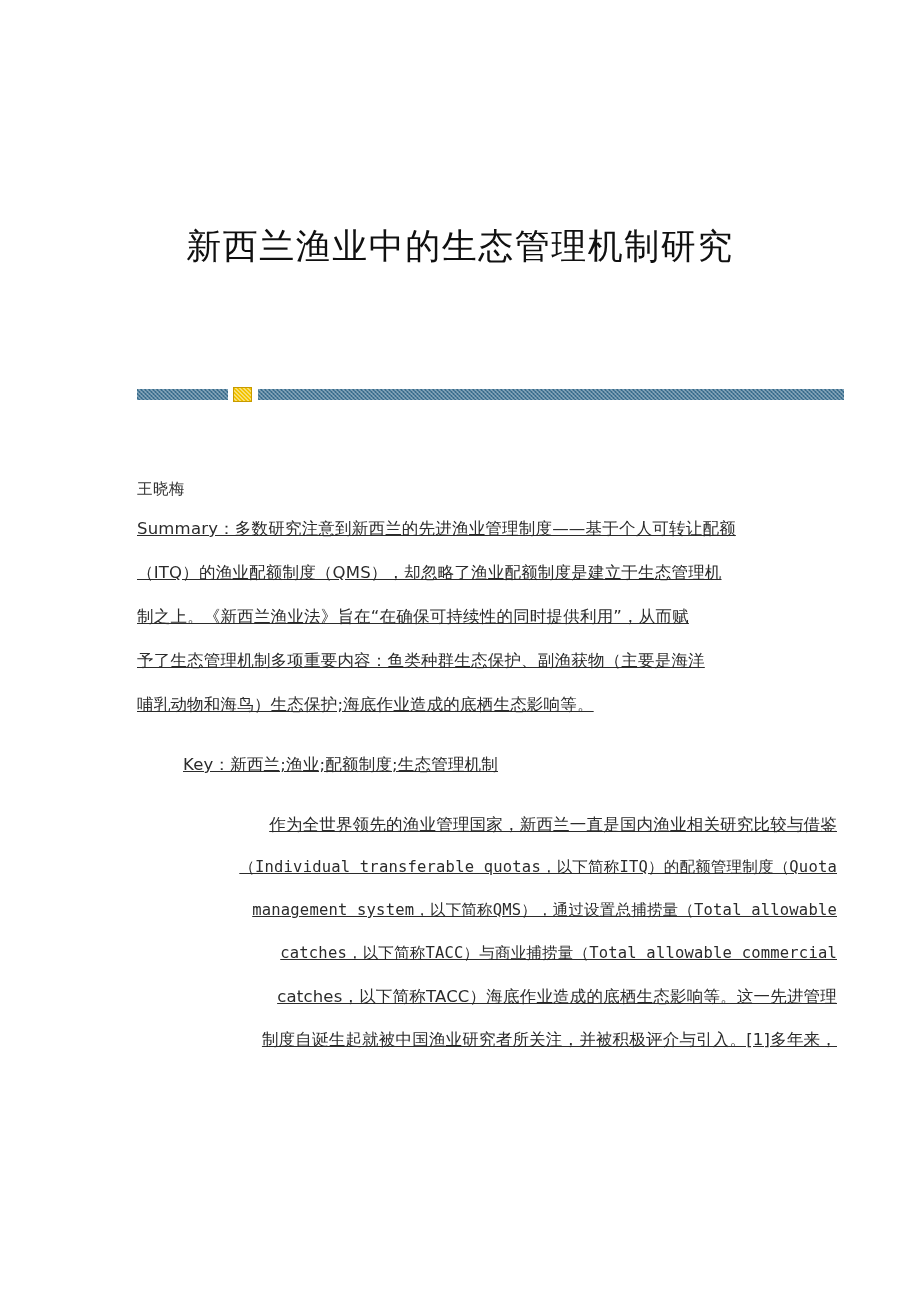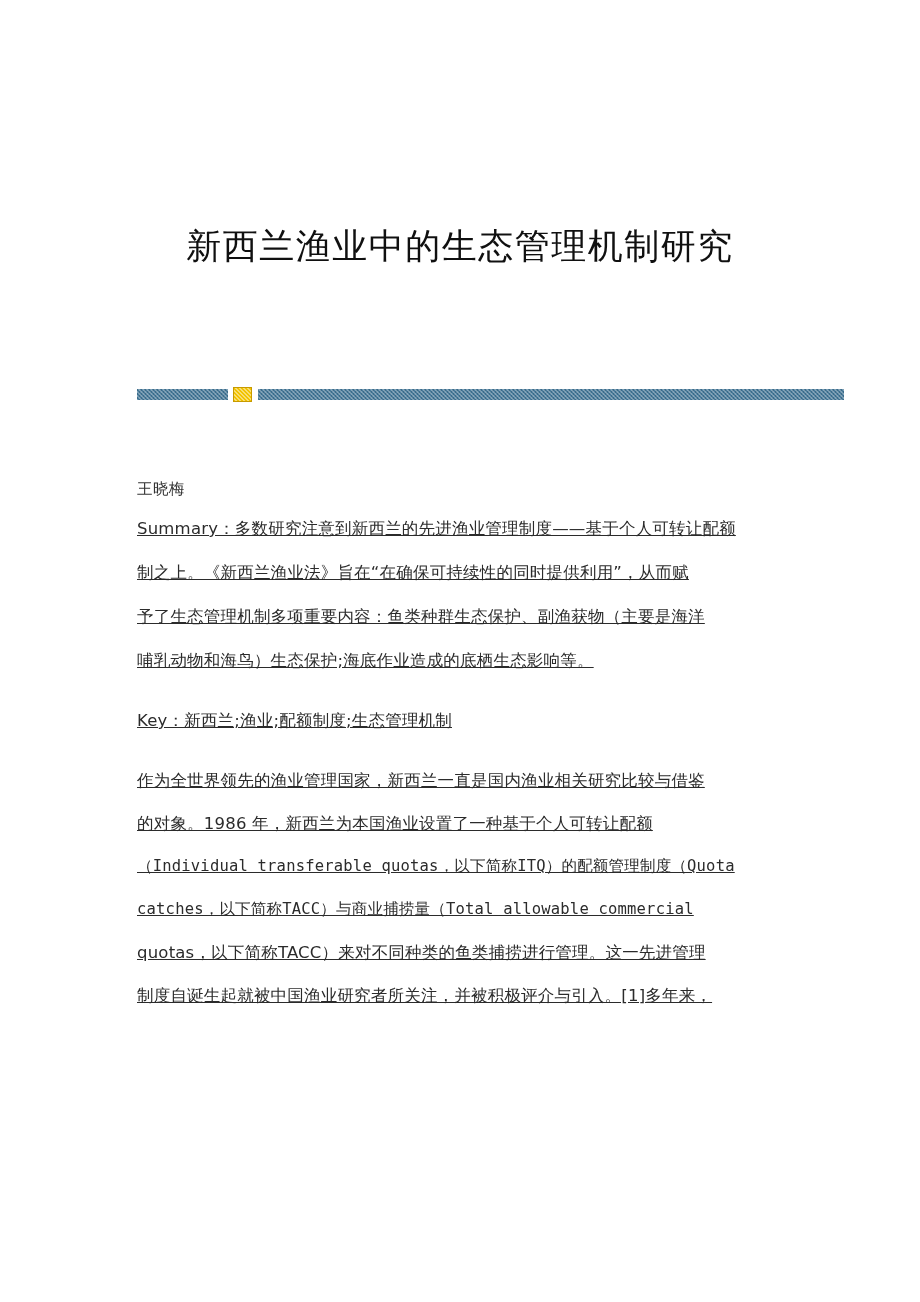--- a/index.html
+++ b/index.html
@@ -116,25 +116,26 @@
     height: 44px;
     line-height: 44px;
     white-space: nowrap;
     text-decoration: underline;
   }
   .para.keywords .ln {
     height: 44px;
     line-height: 44px;
   }
   .para.abstract { margin-bottom: 16px; }
-  .para.keywords { margin-bottom: 16px; }
+  .para.keywords { margin-bottom: 16px; margin-left: 46px; }
 
   .para.body .ln {
     height: 43px;
     line-height: 43px;
+    text-align: right;
   }
   .mono {
     font-family: "DejaVu Sans Mono", "Liberation Mono", monospace;
     font-size: 15.5px;
     letter-spacing: 0.2px;
   }
 </style>
 </head>
 <body>
 
@@ -147,32 +148,33 @@
     <div class="divider-gap"></div>
     <div class="divider-accent"></div>
   </div>
 
   <div class="content">
 
     <div class="author">王晓梅</div>
 
     <div class="para abstract">
       <span class="ln">Summary：多数研究注意到新西兰的先进渔业管理制度——基于个人可转让配额</span>
+      <span class="ln">（ITQ）的渔业配额制度（QMS），却忽略了渔业配额制度是建立于生态管理机</span>
       <span class="ln">制之上。《新西兰渔业法》旨在“在确保可持续性的同时提供利用”，从而赋</span>
       <span class="ln">予了生态管理机制多项重要内容：鱼类种群生态保护、副渔获物（主要是海洋</span>
       <span class="ln">哺乳动物和海鸟）生态保护;海底作业造成的底栖生态影响等。</span>
     </div>
 
     <div class="para keywords">
       <span class="ln">Key：新西兰;渔业;配额制度;生态管理机制</span>
     </div>
 
     <div class="para body">
       <span class="ln">作为全世界领先的渔业管理国家，新西兰一直是国内渔业相关研究比较与借鉴</span>
-      <span class="ln">的对象。1986 年，新西兰为本国渔业设置了一种基于个人可转让配额</span>
       <span class="ln mono">（Individual transferable quotas，以下简称ITQ）的配额管理制度（Quota</span>
+      <span class="ln mono">management system，以下简称QMS），通过设置总捕捞量（Total allowable</span>
       <span class="ln mono">catches，以下简称TACC）与商业捕捞量（Total allowable commercial</span>
-      <span class="ln">quotas，以下简称TACC）来对不同种类的鱼类捕捞进行管理。这一先进管理</span>
+      <span class="ln">catches，以下简称TACC）海底作业造成的底栖生态影响等。这一先进管理</span>
       <span class="ln">制度自诞生起就被中国渔业研究者所关注，并被积极评介与引入。[1]多年来，</span>
     </div>
 
   </div>
 </div>
 
 </body></html>

